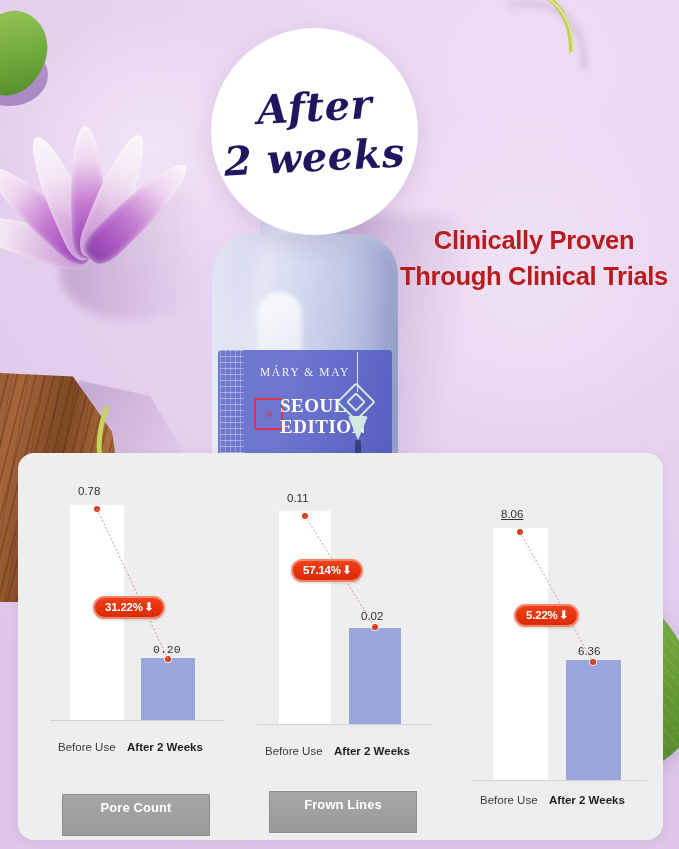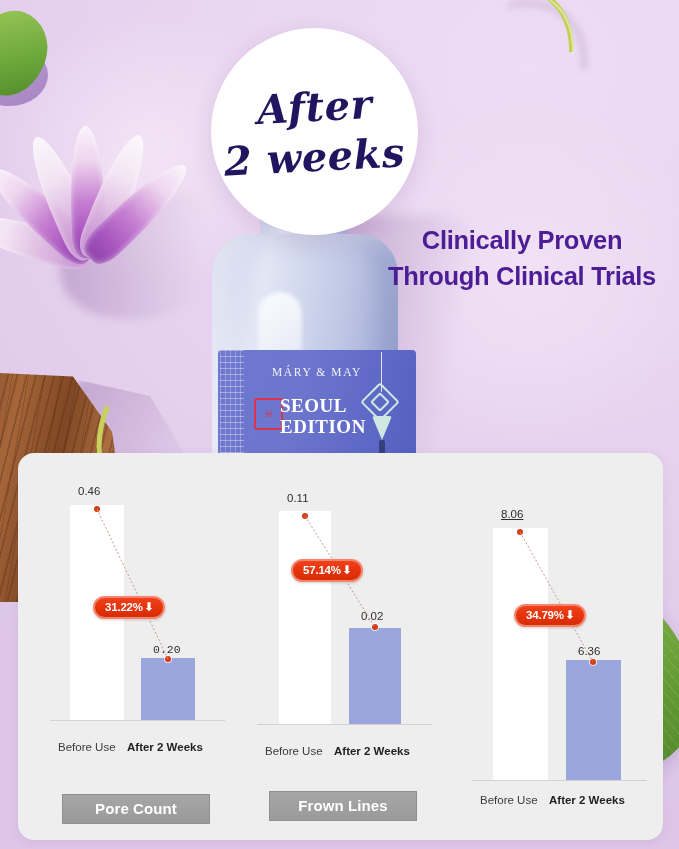--- a/index.html
+++ b/index.html
@@ -145,21 +145,21 @@
     border-radius:40px 40px 10px 10px;
     background:linear-gradient(100deg,#c6cde8 0%, #e3e7f5 26%, #cad1ea 52%, #aeb8dd 82%, #9aa6d3 100%);
     box-shadow:inset 14px 0 26px rgba(255,255,255,.55), inset -18px 0 30px rgba(90,98,160,.30);
   }
   .bottle-gloss{
     position:absolute;left:46px;top:58px;width:44px;height:150px;
     background:linear-gradient(180deg, rgba(255,255,255,.80), rgba(255,255,255,.06));
     border-radius:40px;filter:blur(2px);
   }
   .label{
-    position:absolute;left:18px;top:150px;width:198px;height:115px;
+    position:absolute;left:18px;top:150px;width:174px;height:115px;
     background:linear-gradient(104deg,#6f78cf 0%, #6d75cd 40%, #5f69c6 74%, #5560bf 100%);
     border-radius:4px;
     overflow:hidden;
   }
   .label-ornament{
     position:absolute;left:2px;top:0;width:24px;height:100%;
     background:
       repeating-linear-gradient(0deg, rgba(255,255,255,.42) 0 1px, rgba(255,255,255,0) 1px 6px),
       repeating-linear-gradient(90deg, rgba(255,255,255,.30) 0 1px, rgba(255,255,255,0) 1px 5px);
     opacity:.9;
@@ -216,23 +216,23 @@
     color:#221560;
     font-family:"DejaVu Serif","Liberation Serif",serif;
     font-style:italic;font-weight:bold;
     letter-spacing:.5px;
   }
   .script-1{font-size:40px;line-height:44px;margin-bottom:6px;transform:rotate(-3deg);}
   .script-2{font-size:40px;line-height:44px;transform:rotate(-3deg);}
 
   
   .headline{
-    position:absolute;left:388px;top:222px;width:268px;
+    position:absolute;left:400px;top:222px;width:268px;
     text-align:center;
-    color:#4c1d95;
+    color:#b91c1c;
     font-size:25.5px;line-height:36px;font-weight:600;
     letter-spacing:-.3px;
   }
 
   
   .panel{
     position:absolute;left:18px;top:453px;width:645px;height:387px;
     background:#eeeeee;border-radius:16px;
     box-shadow:0 2px 10px rgba(110,70,140,.10);
     overflow:hidden;
@@ -276,22 +276,22 @@
 
   .axis-lab{
     position:absolute;font-size:11.5px;white-space:nowrap;color:#3a3a3a;
   }
   .axis-lab.bold{font-weight:bold;color:#1f1f1f;}
 
   .metric{
     position:absolute;
     background:linear-gradient(180deg,#a6a6a6 0%, #9a9a9a 100%);
     border:1px solid #8f8f8f;
-    color:#fff;font-weight:bold;font-size:15px;
-    text-align:center;padding:5px 0 6px;
+    color:#fff;font-weight:bold;font-size:13px;
+    text-align:center;padding:5px 0 20px;
     white-space:nowrap;
     letter-spacing:.1px;
   }
 </style>
 </head>
 <body>
 
 <div id="stage">
 
   <div class="bg-base"></div>
@@ -345,21 +345,21 @@
   <div class="circle-badge">
     <div class="script script-1">After</div>
     <div class="script script-2">2 weeks</div>
   </div>
 
   <div class="headline">Clinically Proven Through Clinical Trials</div>
 
   <div class="panel">
 
     <div class="chart chart-1">
-      <div class="val" style="left:50px;top:32px;">0.46</div>
+      <div class="val" style="left:50px;top:32px;">0.78</div>
       <div class="bar bar-before" style="left:42px;bottom:120px;width:54px;height:215px;"></div>
       <div class="dot" style="left:66px;top:53px;"></div>
 
       <div class="val" style="left:125px;top:190px;font-family:Liberation Mono, monospace;">0.20</div>
       <div class="bar bar-after" style="left:113px;bottom:120px;width:54px;height:62px;"></div>
       <div class="dot" style="left:137px;top:203px;"></div>
 
       <svg class="connector" style="left:0;top:0;width:215px;height:387px;">
         <line x1="69" y1="56" x2="140" y2="206" stroke="#c99a90" stroke-width="1" stroke-dasharray="2 2"></line>
       </svg>
@@ -408,21 +408,21 @@
 
       <div class="val" style="left:130px;top:192px;">6.36</div>
       <div class="bar bar-after" style="left:118px;bottom:60px;width:55px;height:120px;"></div>
       <div class="dot" style="left:142px;top:206px;"></div>
 
       <svg class="connector" style="left:0;top:0;width:215px;height:387px;">
         <line x1="72" y1="79" x2="145" y2="209" stroke="#c99a90" stroke-width="1" stroke-dasharray="2 2"></line>
       </svg>
 
       <div class="pill" style="left:66px;top:151px;">
-        <span>34.79%</span>
+        <span>5.22%</span>
           <span class="arrow">⬇</span>
       </div>
 
       <div class="baseline" style="left:24px;top:327px;width:175px;"></div>
       <div class="axis-lab" style="left:32px;top:341px;">Before Use</div>
       <div class="axis-lab bold" style="left:101px;top:341px;">After 2 Weeks</div>
     </div>
 
   </div>
 </div>

